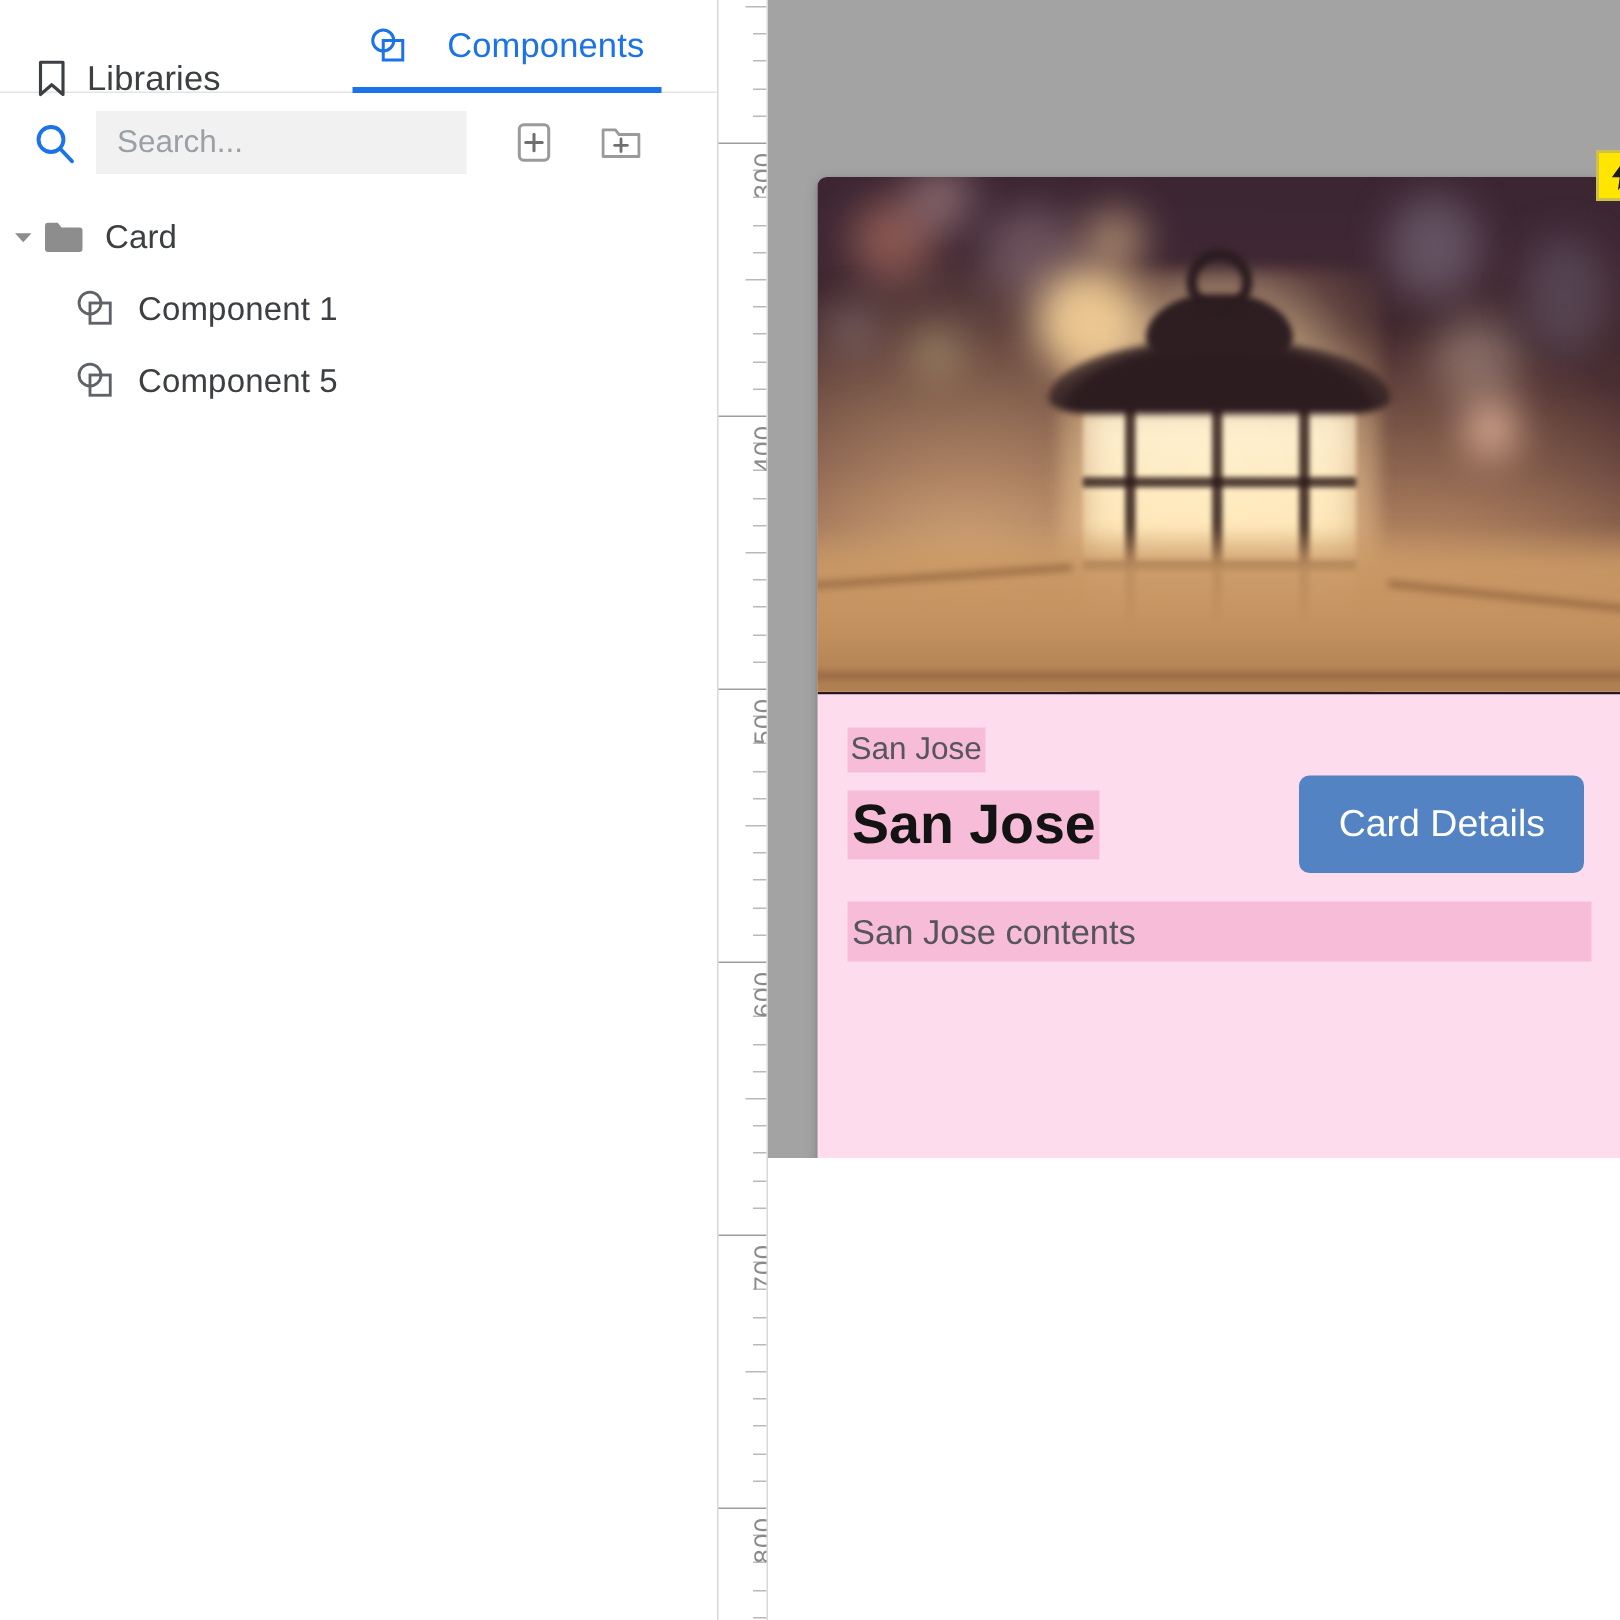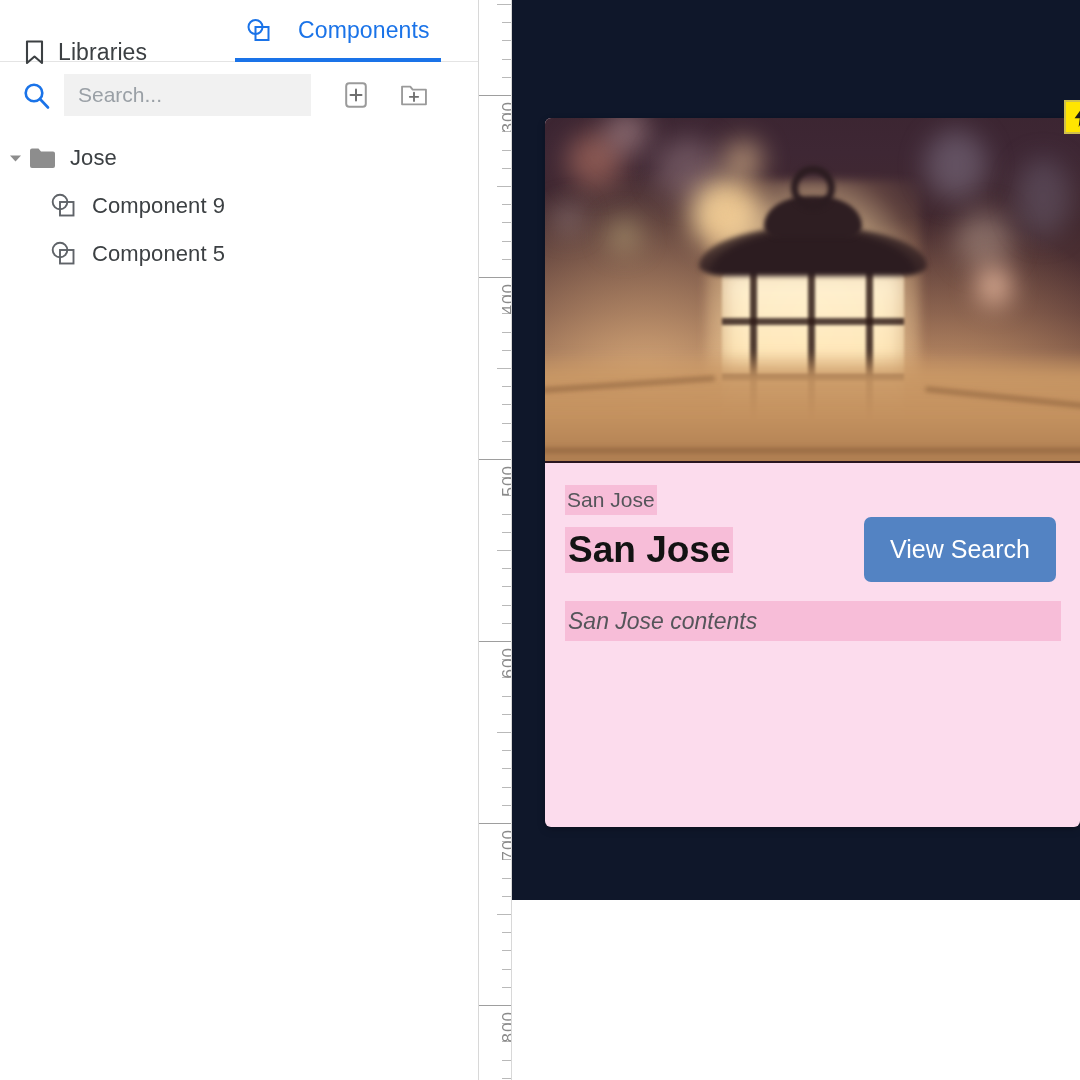--- a/index.html
+++ b/index.html
@@ -194,22 +194,22 @@
     transform-origin: right top;
     white-space: nowrap;
     letter-spacing: 1px;
     font-family: "Liberation Sans", sans-serif;
   }
 
   
   .canvas {
     position: relative;
     flex: 1;
-    height: 900px;
-    background: #0f172a;
+    height: 772px;
+    background: #a3a3a3;
     overflow: hidden;
   }
 
   .card {
     position: absolute;
     left: 33px;
     top: 118px;
     width: 535px;
     height: 709px;
     border-radius: 6px;
@@ -393,21 +393,20 @@
     padding: 0 26px;
     height: 65px;
     cursor: pointer;
     margin-top: -10px;
     margin-right: 4px;
     white-space: nowrap;
   }
 
   .contents-row {
     margin-top: 19px;
-    font-style: italic;
   }
   .contents {
     display: block;
     width: 496px;
     font-size: 23px;
     line-height: 40px;
     padding: 0 3px;
     color: #55555a;
   }
 
@@ -490,31 +489,31 @@
         <span class="twisty">
           <svg width="13" height="9" viewBox="0 0 13 9">
             <path d="M1 1.5 L6.5 7.5 L12 1.5 Z" fill="#8d8d8d"></path>
           </svg>
         </span>
         <span class="tree-icon">
           <svg width="27" height="22" viewBox="0 0 27 22">
             <path d="M1 3.5 A2 2 0 0 1 3 1.5 H9.5 L12 4.6 H24 A2 2 0 0 1 26 6.6 V19 A2 2 0 0 1 24 21 H3 A2 2 0 0 1 1 19 Z" fill="#8d8d8d"></path>
           </svg>
         </span>
-        <span class="tree-label">Jose</span>
+        <span class="tree-label">Card</span>
       </div>
 
       <div class="tree-row depth1">
         <span class="tree-icon">
           <svg width="28" height="26" viewBox="0 0 28 26">
             <circle cx="10" cy="9" r="7.3" fill="none" stroke="#5f6368" stroke-width="1.9"></circle>
             <rect x="10" y="9" width="13.5" height="13.5" fill="none" stroke="#5f6368" stroke-width="1.9"></rect>
           </svg>
         </span>
-        <span class="tree-label">Component 9</span>
+        <span class="tree-label">Component 1</span>
       </div>
 
       <div class="tree-row depth1">
         <span class="tree-icon">
           <svg width="28" height="26" viewBox="0 0 28 26">
             <circle cx="10" cy="9" r="7.3" fill="none" stroke="#5f6368" stroke-width="1.9"></circle>
             <rect x="10" y="9" width="13.5" height="13.5" fill="none" stroke="#5f6368" stroke-width="1.9"></rect>
           </svg>
         </span>
         <span class="tree-label">Component 5</span>
@@ -634,21 +633,21 @@
       </div>
 
       <div class="card-body">
 
         <div class="subtitle-row">
           <span class="hl subtitle">San Jose</span>
         </div>
 
         <div class="title-row">
           <span class="hl title">San Jose</span>
-          <button class="view-btn">View Search</button>
+          <button class="view-btn">Card Details</button>
         </div>
 
         <div class="contents-row">
           <span class="hl contents">San Jose contents</span>
         </div>
 
       </div>
 
       <div class="flash-badge">
         <svg width="16" height="20" viewBox="0 0 16 20">

